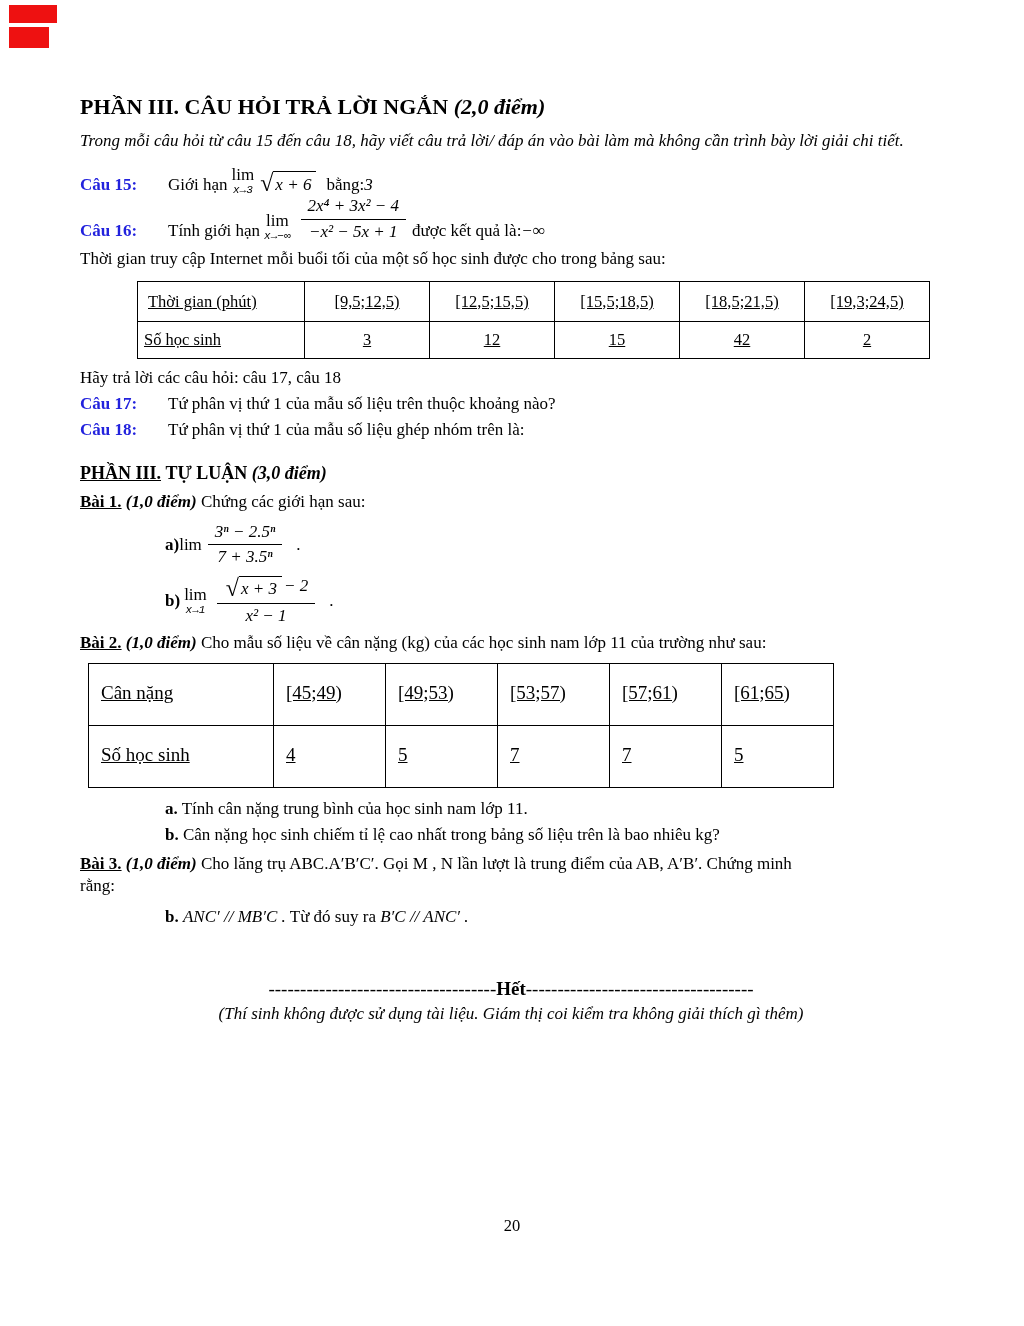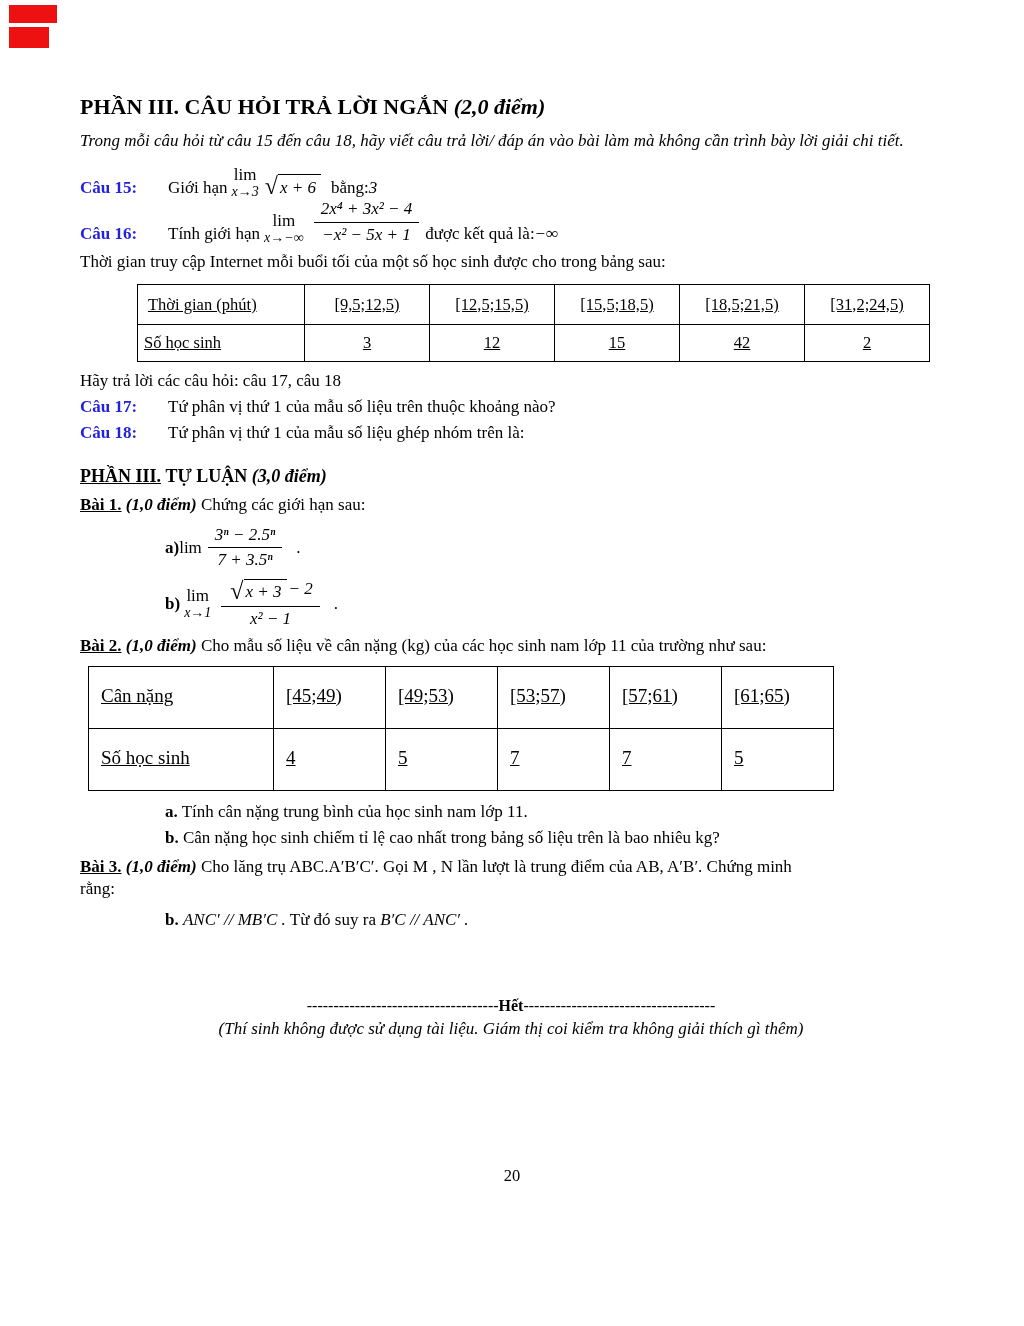--- a/index.html
+++ b/index.html
@@ -14,21 +14,21 @@
   .h1{font-weight:bold;font-size:22px;}
   .pts{font-style:italic;font-weight:bold;}
   .instruction{font-style:italic;margin-top:9px;margin-bottom:14px;}
   .qrow{display:flex;align-items:flex-end;min-height:26px;}
   .qlabel{color:var(--accent,#2222dd);font-weight:bold;width:88px;flex-shrink:0;}
   .gap{display:inline-block;width:8px;}
   .mi{font-style:italic;}
   
   .lim{display:inline-flex;flex-direction:column;align-items:center;line-height:1;margin:0 4px;vertical-align:middle;}
   .lim .limword{font-size:17px;}
-  .lim .limsub{font-size:14px;font-style:italic;margin-top:2px;}
+  .lim .limsub{font-size:11px;font-style:italic;margin-top:2px;font-family:Liberation Mono, monospace;}
   
   .sqrt{display:inline-flex;align-items:flex-start;margin:0 2px;}
   .sqrt .sign{font-size:24px;line-height:1.05;font-weight:400;}
   .sqrt .radicand{border-top:1.6px solid #000;padding:2px 5px 0 2px;font-style:italic;}
   
   .frac{display:inline-flex;flex-direction:column;align-items:center;margin:0 6px;vertical-align:middle;line-height:1.2;}
   .frac .num{padding:0 7px 2px;border-bottom:1.6px solid #000;font-style:italic;display:flex;align-items:flex-start;}
   .frac .den{padding-top:2px;font-style:italic;}
   table{border-collapse:collapse;text-decoration:underline;}
   .t1{margin:10px 0 8px 57px;}
@@ -40,24 +40,24 @@
   .t2 td{border:1.6px solid #000;font-size:19px;text-align:left;padding:16px 12px 20px;vertical-align:middle;}
   .t2 td.first{width:160px;}
   .t2 td.iv{width:87px;}
   .para{margin-top:6px;}
   .boldu{font-weight:bold;text-decoration:underline;}
   .b{font-weight:bold;}
   .sub-item{margin-left:85px;margin-top:4px;}
   .formula-row{display:flex;align-items:center;margin-left:85px;margin-top:8px;}
   .sect{margin-top:20px;font-size:18px;}
   .dotend{margin-left:8px;}
-  .footer-line{margin-top:64px;text-align:center;font-size:16px;}
+  .footer-line{margin-top:48px;text-align:center;font-size:19px;}
   .footer-line .het{font-weight:bold;}
   .footer-note{text-align:center;font-style:italic;margin-top:2px;}
-  .pagenum{position:absolute;left:0;right:0;top:1166px;text-align:center;font-size:16.5px;}
+  .pagenum{position:absolute;left:0;right:0;top:1216px;text-align:center;font-size:16.5px;}
 </style>
 </head>
 <body>
 
 <div class="page">
 
   <div class="redaction red1"></div>
   <div class="redaction red2"></div>
 
   <div class="content">
@@ -103,21 +103,21 @@
     <div class="para">Thời gian truy cập Internet mỗi buổi tối của một số học sinh được cho trong bảng sau:</div>
 
     <table class="t1">
       <tbody>
         <tr>
           <td class="first">Thời gian (phút)</td>
           <td class="iv">[9,5;12,5)</td>
           <td class="iv">[12,5;15,5)</td>
           <td class="iv">[15,5;18,5)</td>
           <td class="iv">[18,5;21,5)</td>
-          <td class="iv">[31,2;24,5)</td>
+          <td class="iv">[19,3;24,5)</td>
         </tr>
         <tr class="r2">
           <td class="first">Số học sinh</td>
           <td>3</td>
           <td>12</td>
           <td>15</td>
           <td>42</td>
           <td>2</td>
         </tr>
       </tbody>

